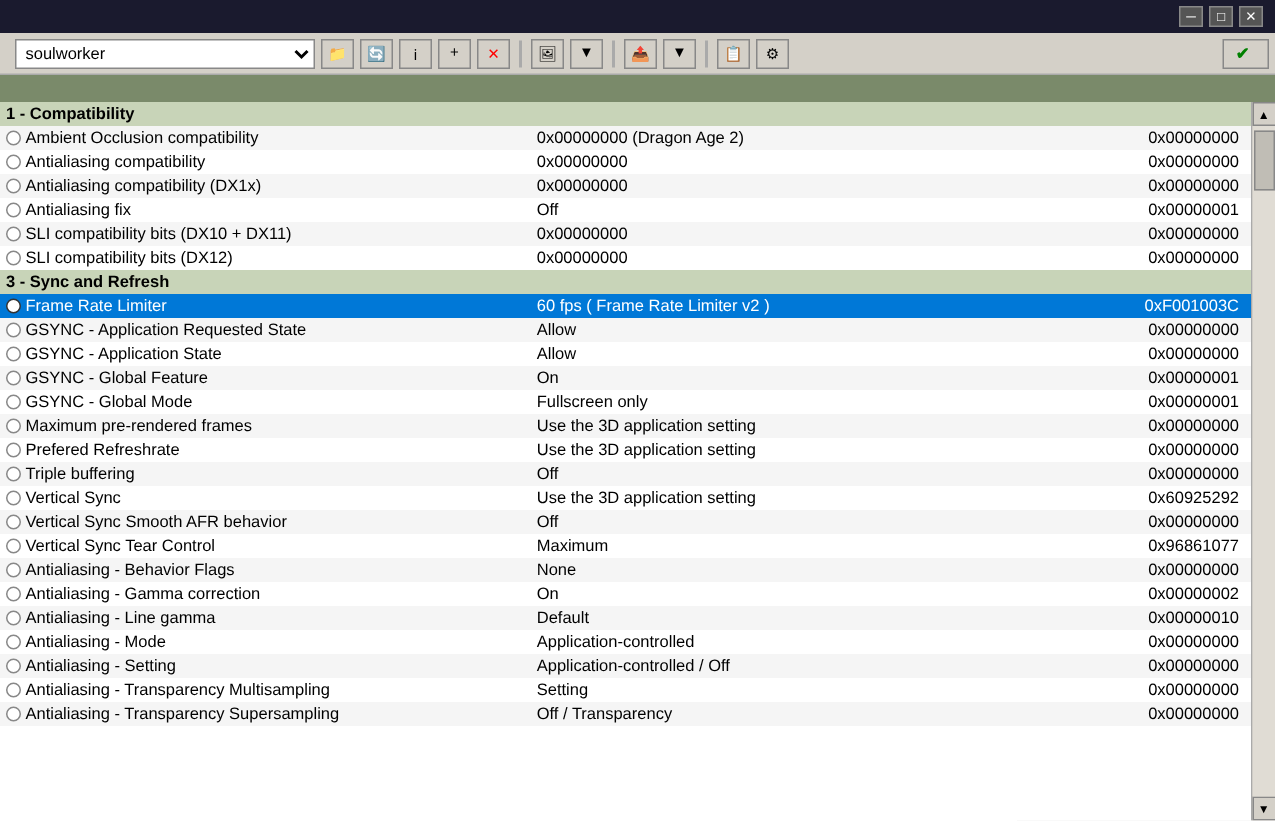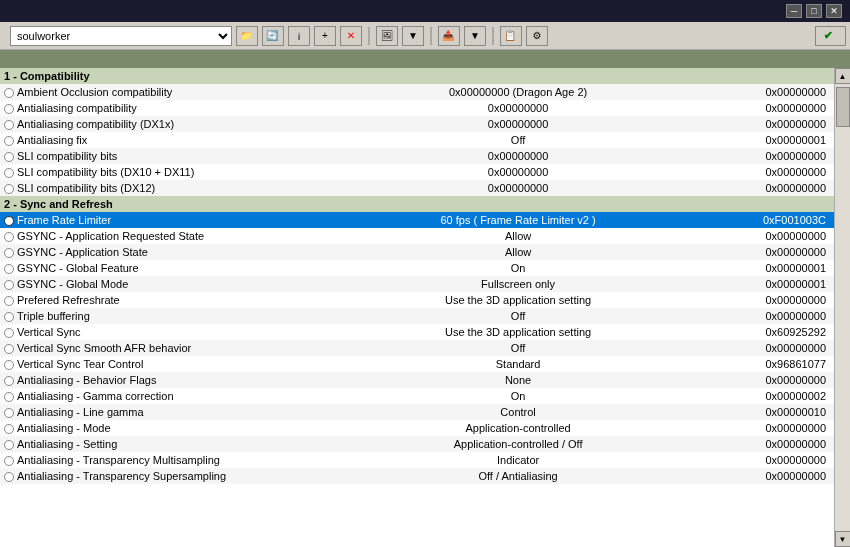--- a/index.html
+++ b/index.html
@@ -46,21 +46,21 @@
       display: flex;
       align-items: center;
       padding: 0 4px;
       gap: 4px;
     }
     #profiles-label {
       font-size: 11px;
       margin-right: 2px;
     }
     #profile-select {
-      width: 222px;
+      width: 200px;
       height: 20px;
       font-size: 11px;
       border: 1px solid #888;
       background: #fff;
       padding: 0 2px;
     }
     .toolbar-btn {
       width: 22px;
       height: 20px;
       background: #d4d0c8;
@@ -143,21 +143,20 @@
       overflow: hidden;
       text-overflow: ellipsis;
     }
     td.col-name {
       width: 280px;
       min-width: 280px;
     }
     td.col-value {
       width: 260px;
       min-width: 260px;
-      text-align: center;
     }
     td.col-hex {
       width: 120px;
       min-width: 120px;
       text-align: right;
       padding-right: 8px;
     }
     .radio-dot {
       display: inline-block;
       width: 10px;
@@ -269,36 +268,31 @@
             <td class="col-name"><span class="radio-dot"></span>Antialiasing compatibility (DX1x)</td>
             <td class="col-value">0x00000000</td>
             <td class="col-hex">0x00000000</td>
           </tr>
           <tr>
             <td class="col-name"><span class="radio-dot"></span>Antialiasing fix</td>
             <td class="col-value">Off</td>
             <td class="col-hex">0x00000001</td>
           </tr>
           <tr>
-            <td class="col-name"><span class="radio-dot"></span>SLI compatibility bits</td>
-            <td class="col-value">0x00000000</td>
-            <td class="col-hex">0x00000000</td>
-          </tr>
-          <tr>
             <td class="col-name"><span class="radio-dot"></span>SLI compatibility bits (DX10 + DX11)</td>
             <td class="col-value">0x00000000</td>
             <td class="col-hex">0x00000000</td>
           </tr>
           <tr>
             <td class="col-name"><span class="radio-dot"></span>SLI compatibility bits (DX12)</td>
             <td class="col-value">0x00000000</td>
             <td class="col-hex">0x00000000</td>
           </tr>
           <tr class="section-header">
-            <td colspan="3">2 - Sync and Refresh</td>
+            <td colspan="3">3 - Sync and Refresh</td>
           </tr>
           <tr class="selected">
             <td class="col-name"><span class="radio-dot active" style="background: rgb(255, 255, 255);"></span>Frame Rate Limiter</td>
             <td class="col-value">60 fps ( Frame Rate Limiter v2 )</td>
             <td class="col-hex" style="color: rgb(255, 255, 255);">0xF001003C</td>
           </tr>
           <tr>
             <td class="col-name"><span class="radio-dot"></span>GSYNC - Application Requested State</td>
             <td class="col-value">Allow</td>
             <td class="col-hex">0x00000000</td>
@@ -312,20 +306,25 @@
             <td class="col-name"><span class="radio-dot"></span>GSYNC - Global Feature</td>
             <td class="col-value">On</td>
             <td class="col-hex">0x00000001</td>
           </tr>
           <tr>
             <td class="col-name"><span class="radio-dot"></span>GSYNC - Global Mode</td>
             <td class="col-value">Fullscreen only</td>
             <td class="col-hex">0x00000001</td>
           </tr>
           <tr>
+            <td class="col-name"><span class="radio-dot"></span>Maximum pre-rendered frames</td>
+            <td class="col-value">Use the 3D application setting</td>
+            <td class="col-hex">0x00000000</td>
+          </tr>
+          <tr>
             <td class="col-name"><span class="radio-dot"></span>Prefered Refreshrate</td>
             <td class="col-value">Use the 3D application setting</td>
             <td class="col-hex">0x00000000</td>
           </tr>
           <tr>
             <td class="col-name"><span class="radio-dot"></span>Triple buffering</td>
             <td class="col-value">Off</td>
             <td class="col-hex">0x00000000</td>
           </tr>
           <tr>
@@ -333,56 +332,56 @@
             <td class="col-value">Use the 3D application setting</td>
             <td class="col-hex">0x60925292</td>
           </tr>
           <tr>
             <td class="col-name"><span class="radio-dot"></span>Vertical Sync Smooth AFR behavior</td>
             <td class="col-value">Off</td>
             <td class="col-hex">0x00000000</td>
           </tr>
           <tr>
             <td class="col-name"><span class="radio-dot"></span>Vertical Sync Tear Control</td>
-            <td class="col-value">Standard</td>
+            <td class="col-value">Maximum</td>
             <td class="col-hex">0x96861077</td>
           </tr>
           <tr>
             <td class="col-name"><span class="radio-dot"></span>Antialiasing - Behavior Flags</td>
             <td class="col-value">None</td>
             <td class="col-hex">0x00000000</td>
           </tr>
           <tr>
             <td class="col-name"><span class="radio-dot"></span>Antialiasing - Gamma correction</td>
             <td class="col-value">On</td>
             <td class="col-hex">0x00000002</td>
           </tr>
           <tr>
             <td class="col-name"><span class="radio-dot"></span>Antialiasing - Line gamma</td>
-            <td class="col-value">Control</td>
+            <td class="col-value">Default</td>
             <td class="col-hex">0x00000010</td>
           </tr>
           <tr>
             <td class="col-name"><span class="radio-dot"></span>Antialiasing - Mode</td>
             <td class="col-value">Application-controlled</td>
             <td class="col-hex">0x00000000</td>
           </tr>
           <tr>
             <td class="col-name"><span class="radio-dot"></span>Antialiasing - Setting</td>
             <td class="col-value">Application-controlled / Off</td>
             <td class="col-hex">0x00000000</td>
           </tr>
           <tr>
             <td class="col-name"><span class="radio-dot"></span>Antialiasing - Transparency Multisampling</td>
-            <td class="col-value">Indicator</td>
+            <td class="col-value">Setting</td>
             <td class="col-hex">0x00000000</td>
           </tr>
           <tr>
             <td class="col-name"><span class="radio-dot"></span>Antialiasing - Transparency Supersampling</td>
-            <td class="col-value">Off / Antialiasing</td>
+            <td class="col-value">Off / Transparency</td>
             <td class="col-hex">0x00000000</td>
           </tr>
         </tbody>
     </table>
   </div>
   <div id="scrollbar">
     <div class="scroll-arrow">▲</div>
     <div class="scroll-track">
       <div class="scroll-thumb"></div>
     </div>

